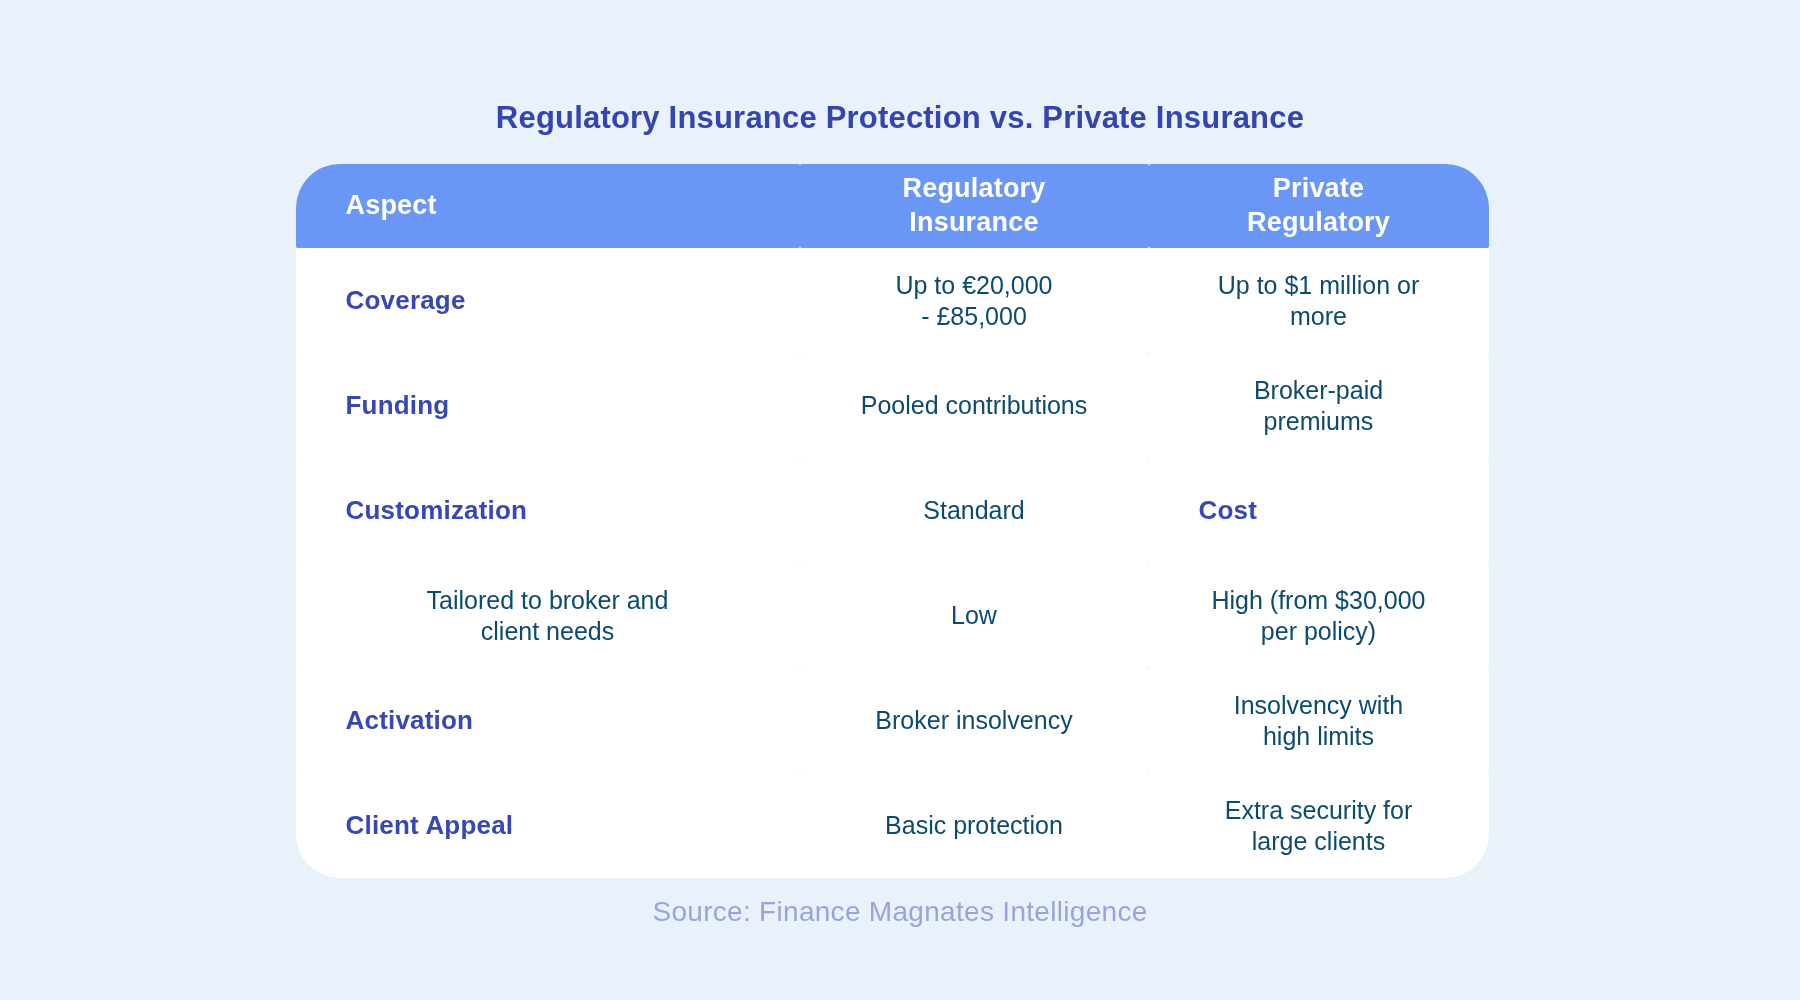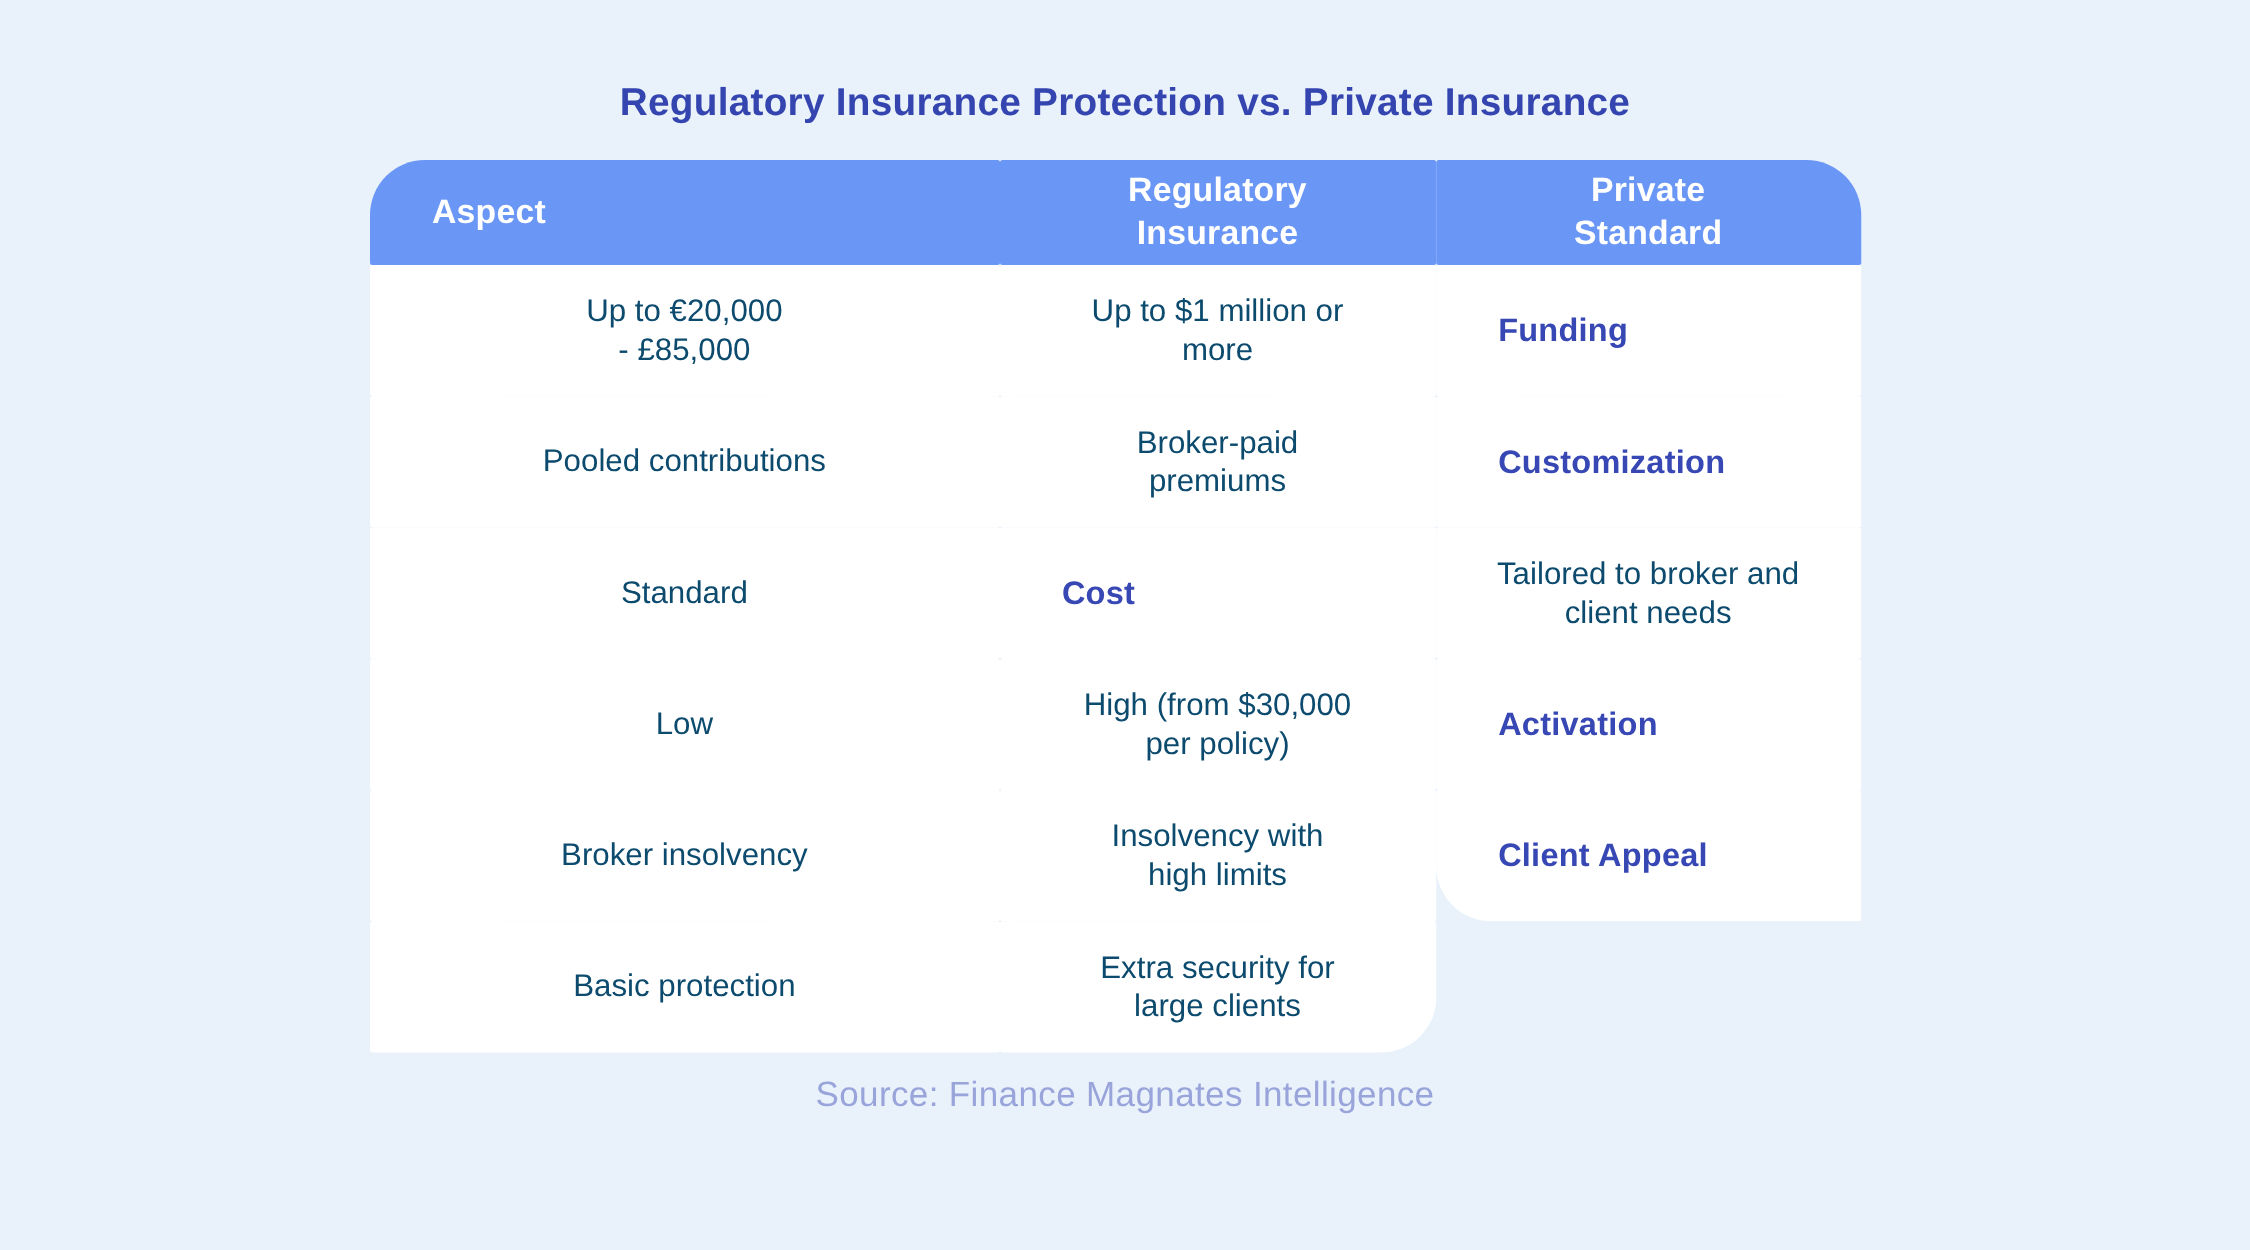--- a/index.html
+++ b/index.html
@@ -11,21 +11,21 @@
   }
 
   body {
     background: #e9f1fb;
     font-family: "Liberation Sans", sans-serif;
   }
 
   .page {
     width: 1800px;
     height: 1000px;
-    padding-top: 64px;
+    padding-top: 100px;
   }
 
   .title {
     text-align: center;
     font-size: 31px;
     font-weight: 700;
     color: #3445b0;
     letter-spacing: 0.2px;
     margin-bottom: 28px;
   }
@@ -98,22 +98,23 @@
 <div class="page">
 
   <h1 class="title">Regulatory Insurance Protection vs. Private Insurance</h1>
 
   <div class="table">
 
     <div class="cell head left corner-tl">Aspect</div>
     <div class="cell head">Regulatory
 Insurance</div>
     <div class="cell head corner-tr">Private
-Standard</div>
+Regulatory</div>
 
+    <div class="cell aspect left">Coverage</div>
     <div class="cell value">Up to €20,000
 - £85,000</div>
     <div class="cell value">Up to $1 million or
 more</div>
 
     <div class="cell aspect left">Funding</div>
     <div class="cell value">Pooled contributions</div>
     <div class="cell value">Broker-paid
 premiums</div>
 

